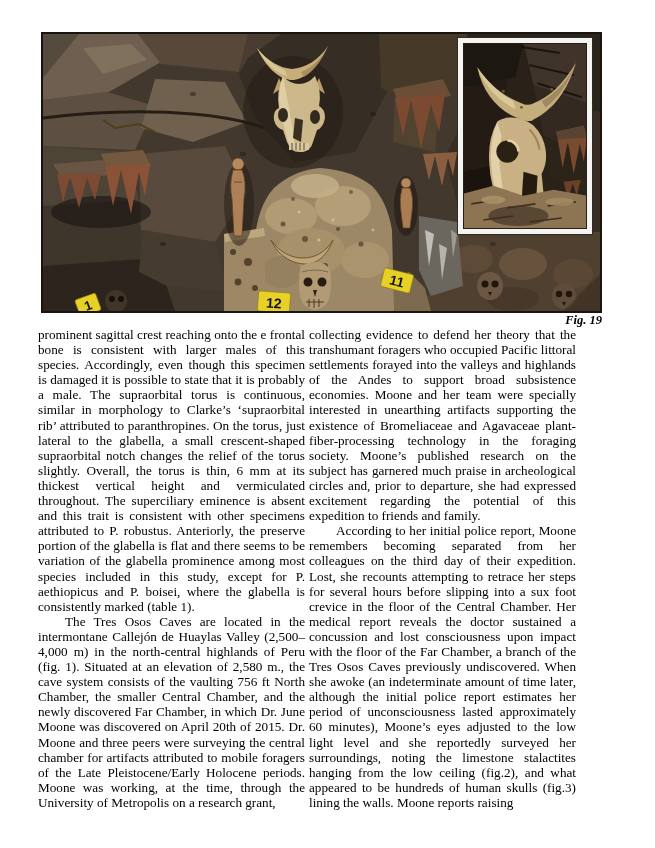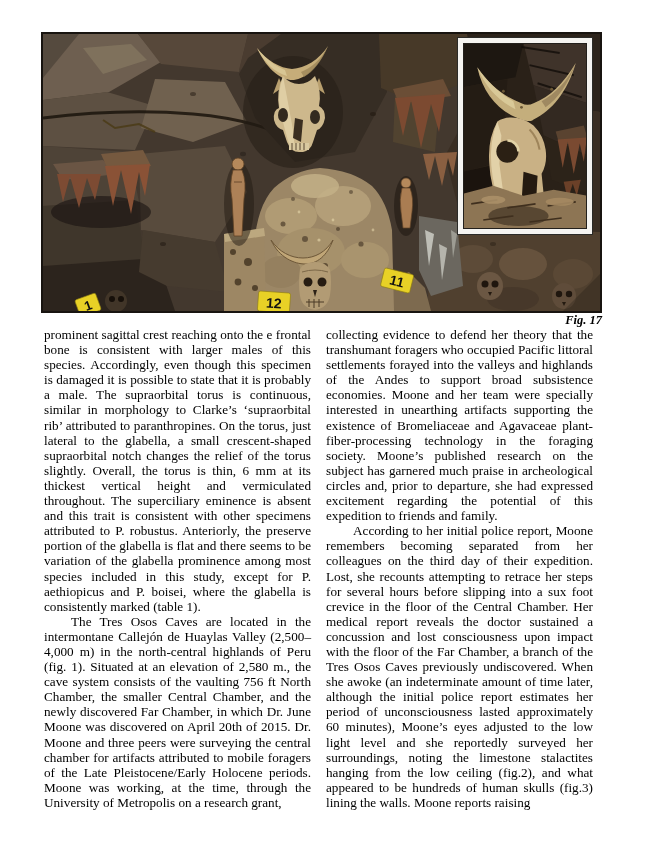--- a/index.html
+++ b/index.html
@@ -16,22 +16,22 @@
     position:absolute;left:457px;top:37px;width:124px;height:186px;
     background:#f5f4f1;border:1px solid #2b2b28;padding:5px;
   }
   .inset-inner{border:1px solid #23201c;width:124px;height:186px;box-sizing:border-box;overflow:hidden;background:#2a2118;}
   .inset-inner svg{display:block;margin:-1px 0 0 -1px;}
   .fig-caption{
     position:absolute;top:313px;right:53px;
     font-style:italic;font-weight:bold;font-size:12.5px;color:#000;
   }
   .text-columns{
-    position:absolute;left:44px;top:327px;width:549px;
-    display:flex;gap:15px;
+    position:absolute;left:38px;top:327px;width:549px;
+    display:flex;gap:4px;
     font-size:13.2px;line-height:15.1px;
   }
   .col{width:267px;}
   .col p{margin:0;text-align:justify;}
   .col p.indent{text-indent:27px;}
 </style>
 </head>
 <body>
 
 <div class="main-photo">
@@ -222,21 +222,21 @@
     <path d="M0,150 L30,142 L60,152 L90,146 L124,152 L124,186 L0,186 Z" fill="#8d7554"></path>
     <ellipse cx="55" cy="172" rx="30" ry="10" fill="#241a10" opacity="0.5"></ellipse>
     <path d="M8,160 L34,156 M44,164 L72,160 M84,162 L112,158 M20,176 L50,172 M66,178 L98,174" stroke="#3f2f1e" stroke-width="1.6"></path>
     <ellipse cx="30" cy="156" rx="12" ry="4" fill="#ab9068" opacity="0.9"></ellipse>
     <ellipse cx="96" cy="158" rx="14" ry="4" fill="#a58a62" opacity="0.9"></ellipse>
   </g>
 </svg>
  </div>
 </div>
 
-<div class="fig-caption">Fig. 17</div>
+<div class="fig-caption">Fig. 19</div>
 
 <div class="text-columns">
   <div class="col">
     <p>prominent sagittal crest reaching onto the e frontal bone is consistent with larger males of this species. Accordingly, even though this specimen is damaged it is possible to state that it is probably a male. The supraorbital torus is continuous, similar in morphology to Clarke’s ‘supraorbital rib’ attributed to paranthropines. On the torus, just lateral to the glabella, a small crescent-shaped supraorbital notch changes the relief of the torus slightly. Overall, the torus is thin, 6 mm at its thickest vertical height and vermiculated throughout. The superciliary eminence is absent and this trait is consistent with other specimens attributed to P. robustus. Anteriorly, the preserve portion of the glabella is flat and there seems to be variation of the glabella prominence among most species included in this study, except for P. aethiopicus and P. boisei, where the glabella is consistently marked (table 1).</p>
     <p class="indent">The Tres Osos Caves are located in the intermontane Callejón de Huaylas Valley (2,500–4,000 m) in the north-central highlands of Peru (fig. 1). Situated at an elevation of 2,580 m., the cave system consists of the vaulting 756 ft North Chamber, the smaller Central Chamber, and the newly discovered Far Chamber, in which Dr. June Moone was discovered on April 20th of 2015. Dr. Moone and three peers were surveying the central chamber for artifacts attributed to mobile foragers of the Late Pleistocene/Early Holocene periods. Moone was working, at the time, through the University of Metropolis on a research grant,</p>
   </div>
   <div class="col">
     <p>collecting evidence to defend her theory that the transhumant foragers who occupied Pacific littoral settlements forayed into the valleys and highlands of the Andes to support broad subsistence economies. Moone and her team were specially interested in unearthing artifacts supporting the existence of Bromeliaceae and Agavaceae plant-fiber-processing technology in the foraging society. Moone’s published research on the subject has garnered much praise in archeological circles and, prior to departure, she had expressed excitement regarding the potential of this expedition to friends and family.</p>
     <p class="indent">According to her initial police report, Moone remembers becoming separated from her colleagues on the third day of their expedition. Lost, she recounts attempting to retrace her steps for several hours before slipping into a sux foot crevice in the floor of the Central Chamber.  Her medical report reveals the doctor sustained a concussion and lost consciousness upon impact with the floor of the Far Chamber, a branch of the Tres Osos Caves previously undiscovered. When she awoke (an indeterminate amount of time later, although the initial police report estimates her period of unconsciousness lasted approximately 60 minutes), Moone’s eyes adjusted to the low light level and she reportedly surveyed her surroundings, noting the limestone stalactites hanging from the low ceiling (fig.2), and what appeared to be hundreds of human skulls (fig.3) lining the walls. Moone reports raising</p>
   </div>

